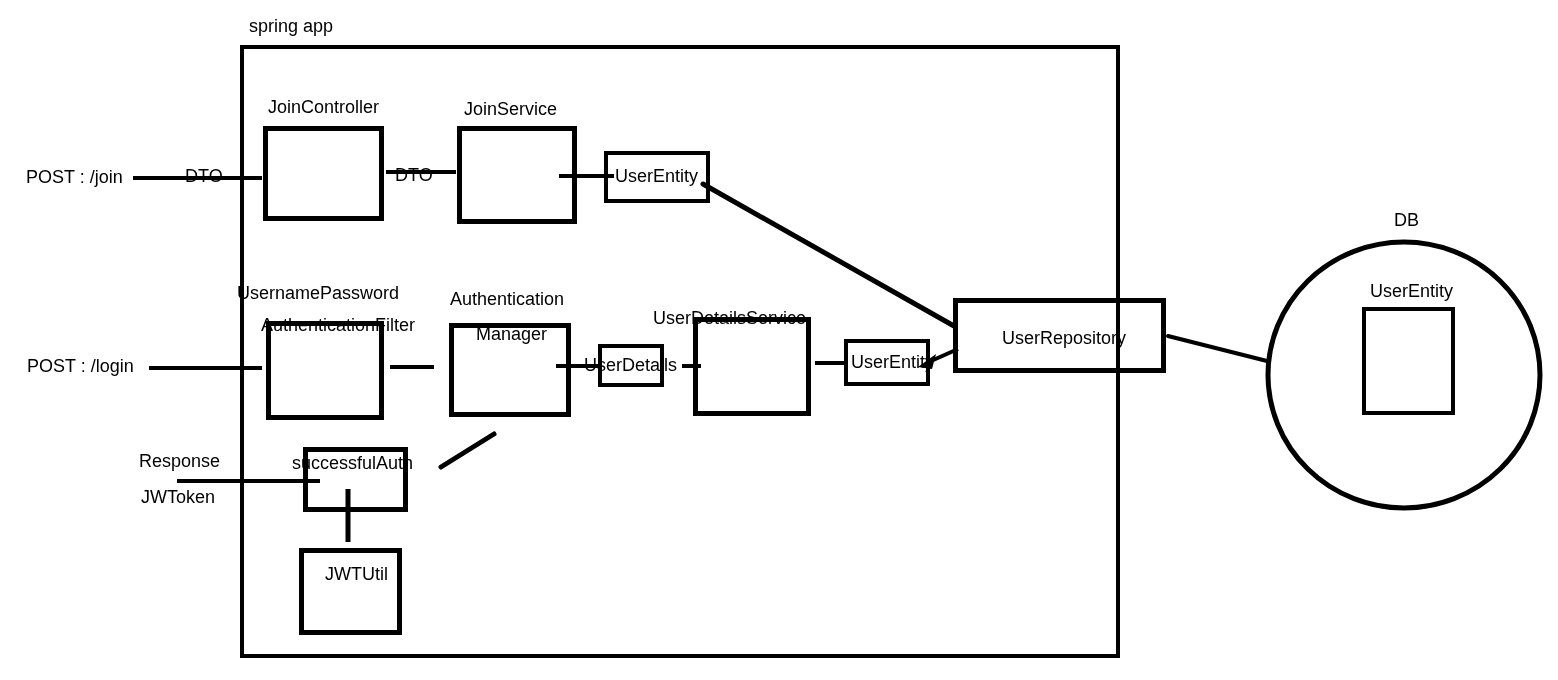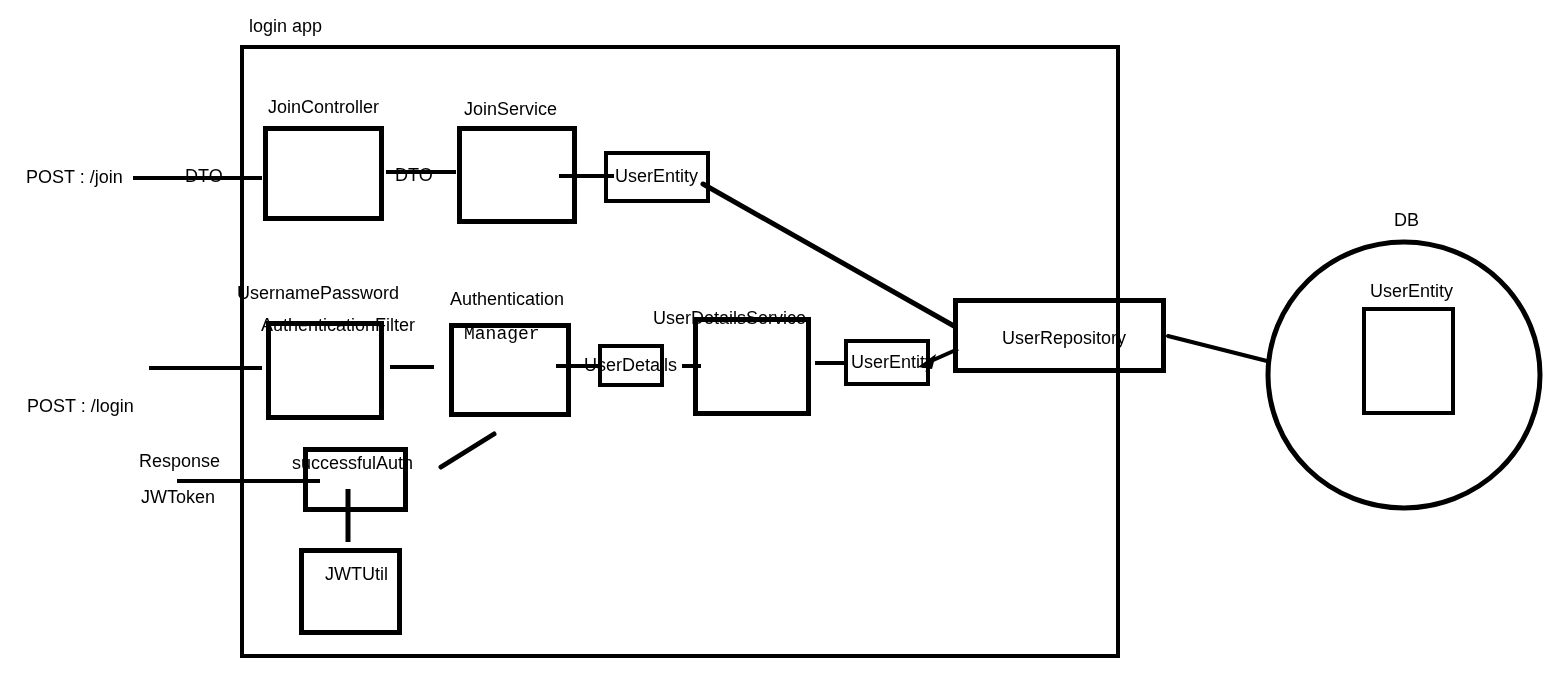--- a/index.html
+++ b/index.html
@@ -74,34 +74,34 @@
   <div class="box" style="left:266px;top:321px;width:118px;height:99px;"></div>
   <div class="box" style="left:449px;top:323px;width:122px;height:94px;"></div>
   <div class="box thin" style="left:598px;top:344px;width:66px;height:43px;"></div>
   <div class="box" style="left:693px;top:317px;width:118px;height:99px;"></div>
   <div class="box thin" style="left:844px;top:339px;width:86px;height:47px;"></div>
   <div class="box" style="left:953px;top:298px;width:213px;height:75px;"></div>
   <div class="box" style="left:303px;top:447px;width:105px;height:65px;"></div>
   <div class="box" style="left:299px;top:548px;width:103px;height:87px;"></div>
   <div class="box thin" style="left:1362px;top:307px;width:93px;height:108px;"></div>
 
-  <div class="lbl" style="left:249px;top:16px;">login app</div>
+  <div class="lbl" style="left:249px;top:16px;">spring app</div>
 
   <div class="lbl" style="left:26px;top:167px;">POST : /join</div>
   <div class="lbl" style="left:185px;top:166px;">DTO</div>
   <div class="lbl" style="left:268px;top:97px;">JoinController</div>
   <div class="lbl" style="left:395px;top:165px;">DTO</div>
   <div class="lbl" style="left:464px;top:99px;">JoinService</div>
   <div class="lbl" style="left:615px;top:166px;">UserEntity</div>
 
   <div class="lbl" style="left:237px;top:283px;text-align:center;">UsernamePassword</div>
   <div class="lbl" style="left:241px;top:315px;padding-left:20px;">AuthenticationFilter</div>
-  <div class="lbl" style="left:27px;top:356px;margin-top:40px;">POST : /login</div>
+  <div class="lbl" style="left:27px;top:356px;">POST : /login</div>
   <div class="lbl" style="left:450px;top:289px;">Authentication</div>
-  <div class="lbl" style="left:464px;top:324px;font-family:Liberation Mono, monospace;">Manager</div>
+  <div class="lbl" style="left:476px;top:324px;">Manager</div>
   <div class="lbl" style="left:584px;top:355px;">UserDetails</div>
   <div class="lbl" style="left:653px;top:295px;margin-top:13px;">UserDetailsService</div>
   <div class="lbl" style="left:851px;top:352px;">UserEntity</div>
   <div class="lbl" style="left:1002px;top:328px;">UserRepository</div>
 
   <div class="lbl" style="left:139px;top:451px;">Response</div>
   <div class="lbl" style="left:141px;top:487px;text-align:right;">JWToken</div>
   <div class="lbl" style="left:292px;top:453px;">successfulAuth</div>
   <div class="lbl" style="left:325px;top:564px;">JWTUtil</div>
 

